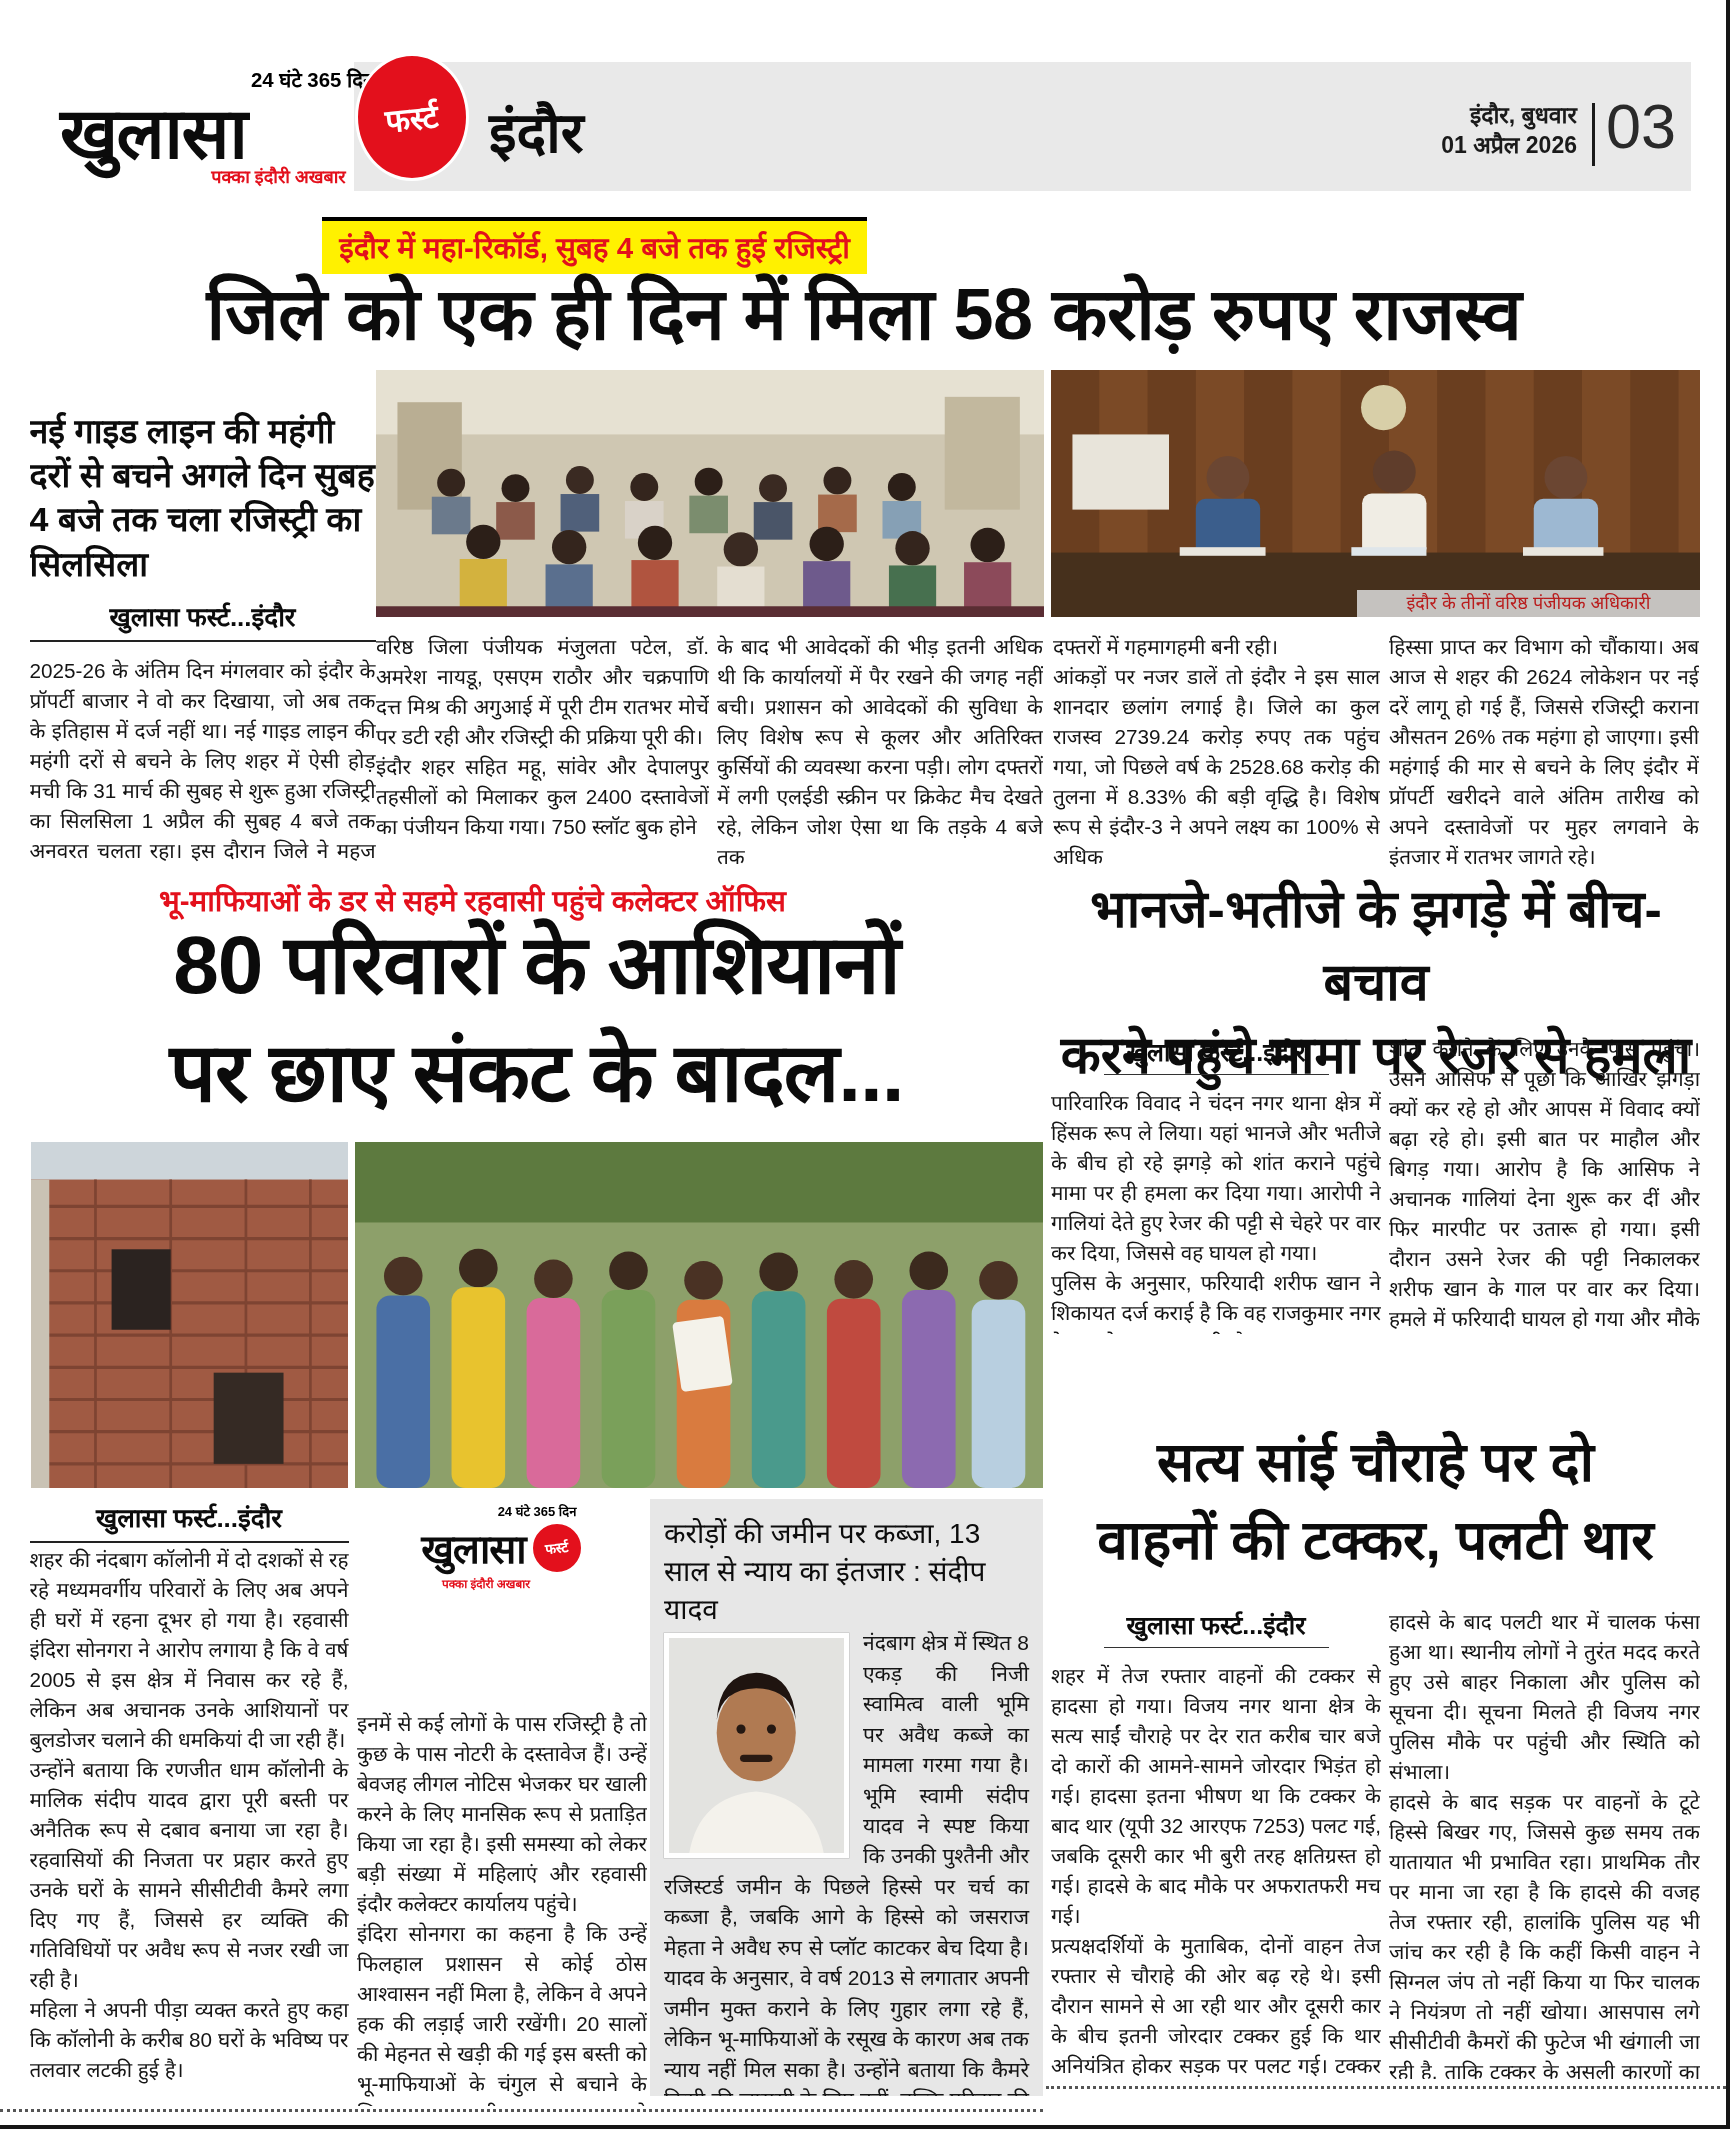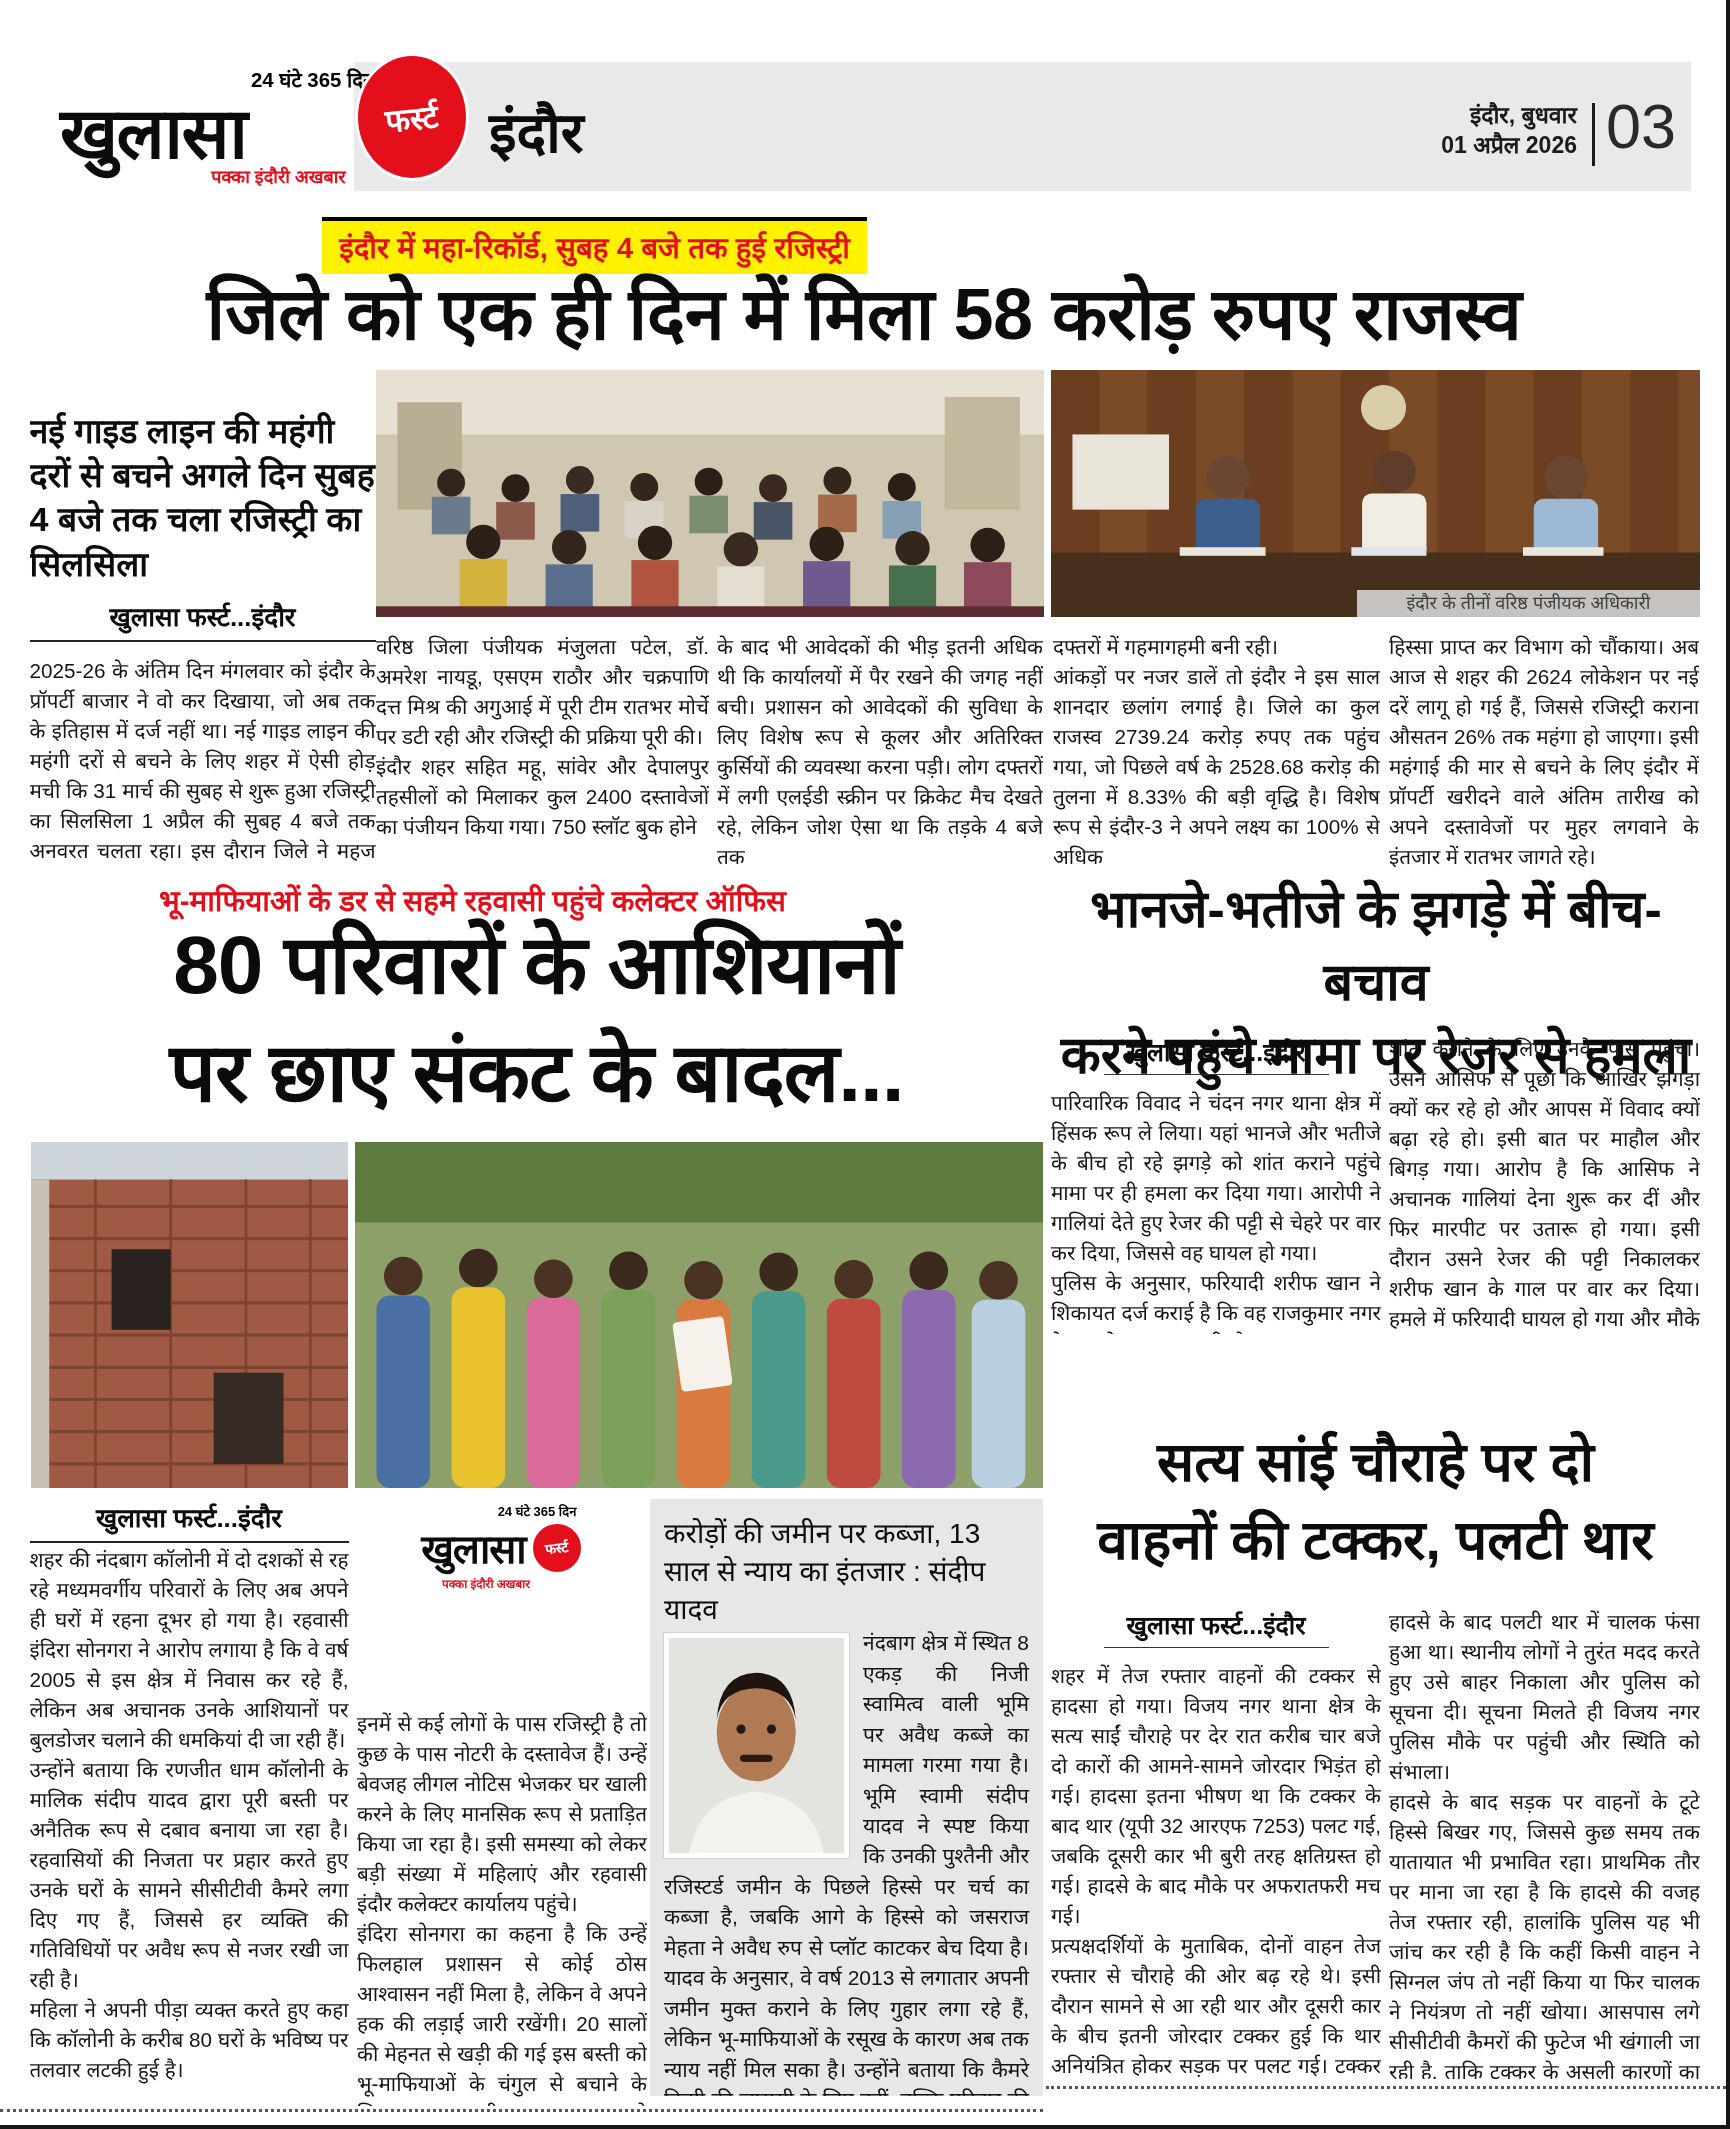--- a/index.html
+++ b/index.html
@@ -27,21 +27,21 @@
   
   .kicker{font-size:29.5px;font-weight:800;color:#e3101c;text-align:center;}
   .kicker-hl{background:#fff100;border-top:4.8px solid #000;padding:5.4px 15px 6.4px;}
   .headline1{left:29.5px;top:262px;width:1669px;text-align:center;font-size:72px;font-weight:800;
     letter-spacing:-0.5px;color:#0c0c0c;white-space:nowrap;}
   .subhead{font-size:34px;font-weight:800;line-height:1.3;color:#0c0c0c;margin-top:36px;}
   .byline{font-size:26px;font-weight:bold;text-align:center;color:#0c0c0c;
     border-bottom:2.1px solid #222;padding-bottom:6px;}
   .byline.thin{border-bottom:1.6px solid #333;font-size:25px;}
   .bodytext{font-size:20.7px;line-height:1.45;text-align:justify;white-space:pre-line;color:#141414;}
-  .caption{background:#dcdcdcd9;color:#404040;font-size:18px;text-align:center;line-height:27px;margin-left:20px;}
+  .caption{background:#dcdcdcd9;color:#b91c1c;font-size:18px;text-align:center;line-height:27px;margin-left:20px;}
 
   .photo{overflow:hidden;background:#d8d2c4;}
   .photo svg{display:block;width:100%;height:100%;}
   .frame{border:5.4px solid #ffffff;box-sizing:border-box;box-shadow:0 0 0 0.5px #bbb;}
 
   
   .headline2{font-size:82px;font-weight:900;line-height:1.32;text-align:center;letter-spacing:-1.1px;color:#0b0b0b;}
   .headline-md{font-weight:800;text-align:center;color:#0c0c0c;}
 
   

